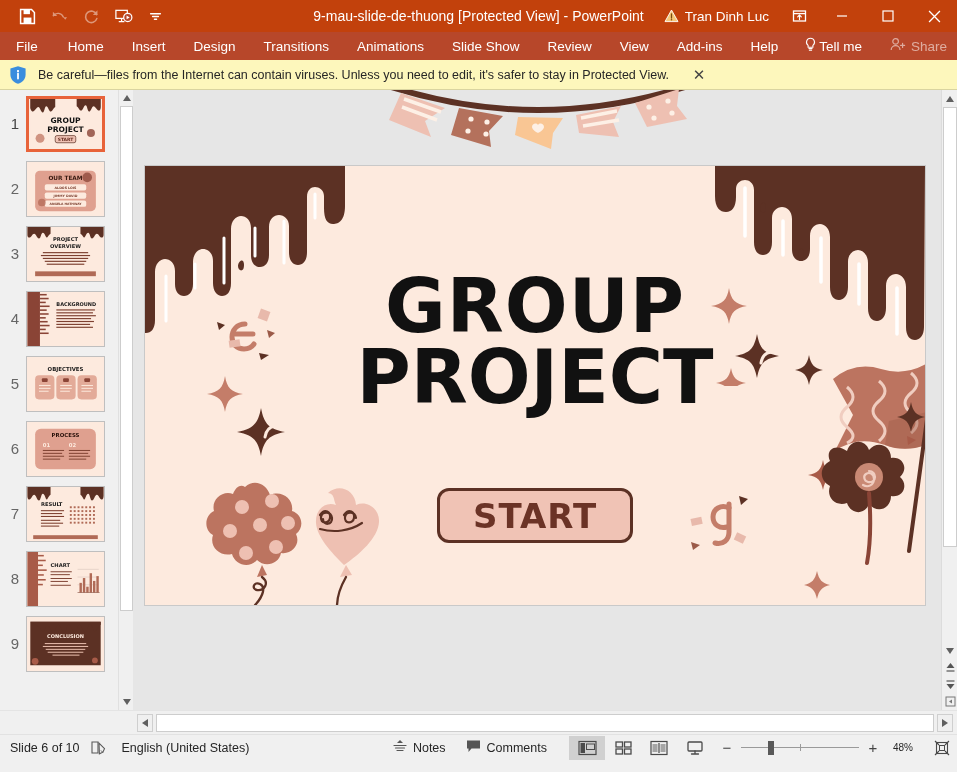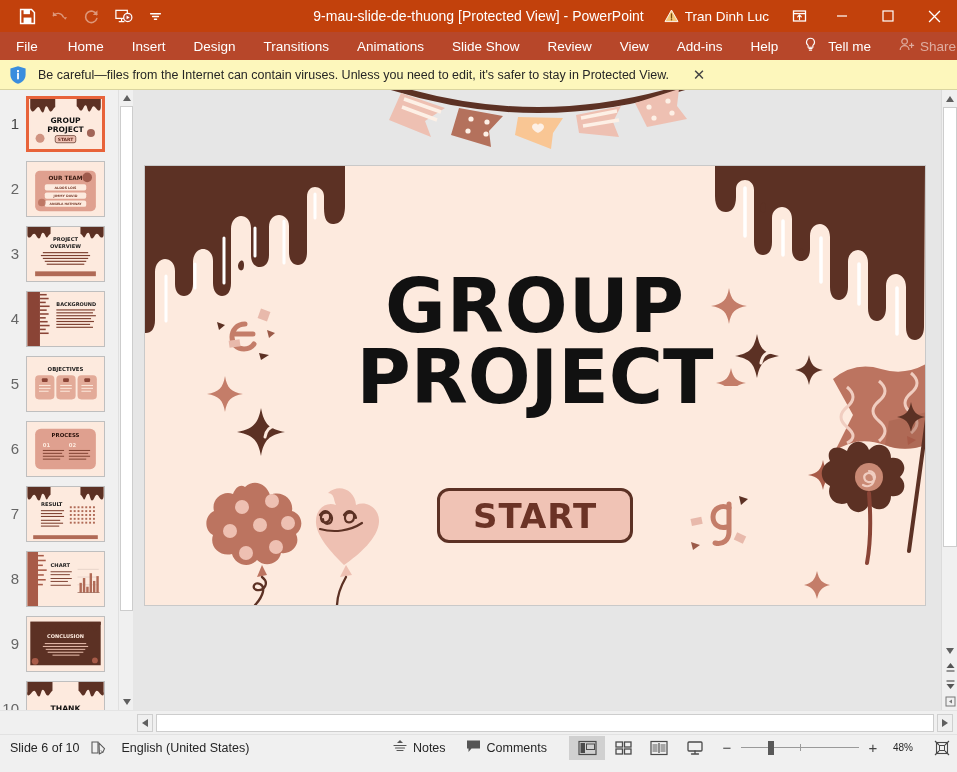--- a/index.html
+++ b/index.html
@@ -45,21 +45,21 @@
   
   .ribbon {
     height: 28px; background: #b7472a; display: flex; align-items: stretch;
     color: #fff; position: relative;
   }
   .rtab {
     padding: 0 14px; display: flex; align-items: center; font-size: 13.5px;
     color: #fff; white-space: nowrap;
   }
   .rtab.file { padding: 0 16px; }
-  .tellme { display: flex; align-items: center; gap: 11px; padding: 0 12px; }
+  .tellme { display: flex; align-items: center; gap: 2px; padding: 0 12px; }
   .share {
     margin-left: auto; display: flex; align-items: center; gap: 5px;
     padding: 0 16px; color: rgba(255,255,255,0.55); font-size: 13.5px;
   }
 
   
   .pvbar {
     height: 30px; background: #fdf7bc; border-bottom: 1px solid #d9d4a0;
     display: flex; align-items: center; padding: 0 8px; gap: 10px;
   }
@@ -592,34 +592,20 @@
                 <rect x="19" y="33" width="41" height="1.1"></rect>
                 <rect x="21" y="36" width="37" height="1.1"></rect>
                 <rect x="26" y="39" width="28" height="1.1"></rect>
               </g>
             <circle cx="8" cy="46" r="3.5" fill="#a85b48"></circle>
             <circle cx="70" cy="45" r="3" fill="#a85b48"></circle>
           </svg>
         </div>
       </div>
 
-      <div class="thumb-row">
-        <div class="thumb-num">10</div>
-        <div class="thumb-box">
-          <svg width="77" height="54" viewBox="0 0 79 56" style="display:block">
-            <rect width="79" height="56" fill="#fdeade"></rect>
-            <path d="M0 0h26v9c-2 1-3 5-5 5s-3-6-5-6-2 7-4 7-3-6-5-6-4 5-6 5-1-4-1-4z" fill="#5c3124"></path>
-            <path d="M79 0H53v9c2 1 3 5 5 5s3-6 5-6 2 7 4 7 3-6 5-6 4 5 6 5 1-4 1-4z" fill="#5c3124"></path>
-            <text x="39.5" y="30" font-family="DejaVu Sans" font-size="8" font-weight="bold" fill="#111" text-anchor="middle">THANK</text>
-            <text x="39.5" y="40" font-family="DejaVu Sans" font-size="8" font-weight="bold" fill="#111" text-anchor="middle">YOU</text>
-            <circle cx="13" cy="45" r="5" fill="#c47d69" opacity="0.85"></circle>
-            <circle cx="66" cy="43" r="5" fill="#8a4436" opacity="0.85"></circle>
-          </svg>
-        </div>
-      </div>
 
     </div>
 
     <div class="tscroll">
       <div class="tscroll-arrow">
         <svg width="8" height="6" viewBox="0 0 8 6">
             <path d="M4 0l4 6H0z" fill="#606060"></path>
           </svg>
       </div>
       <div class="tscroll-thumb"></div>

